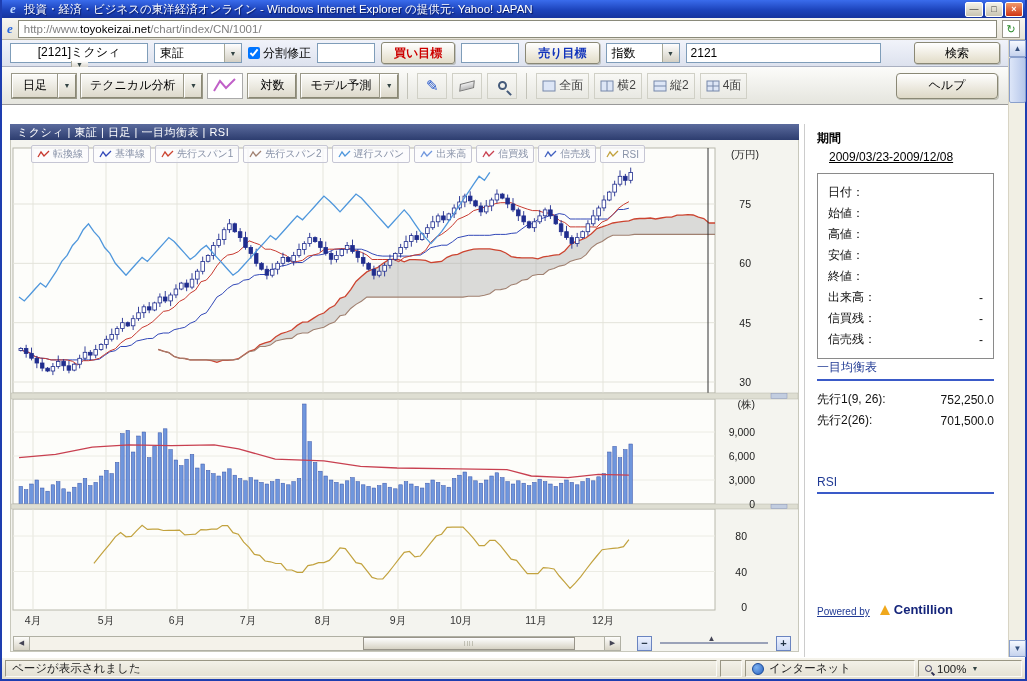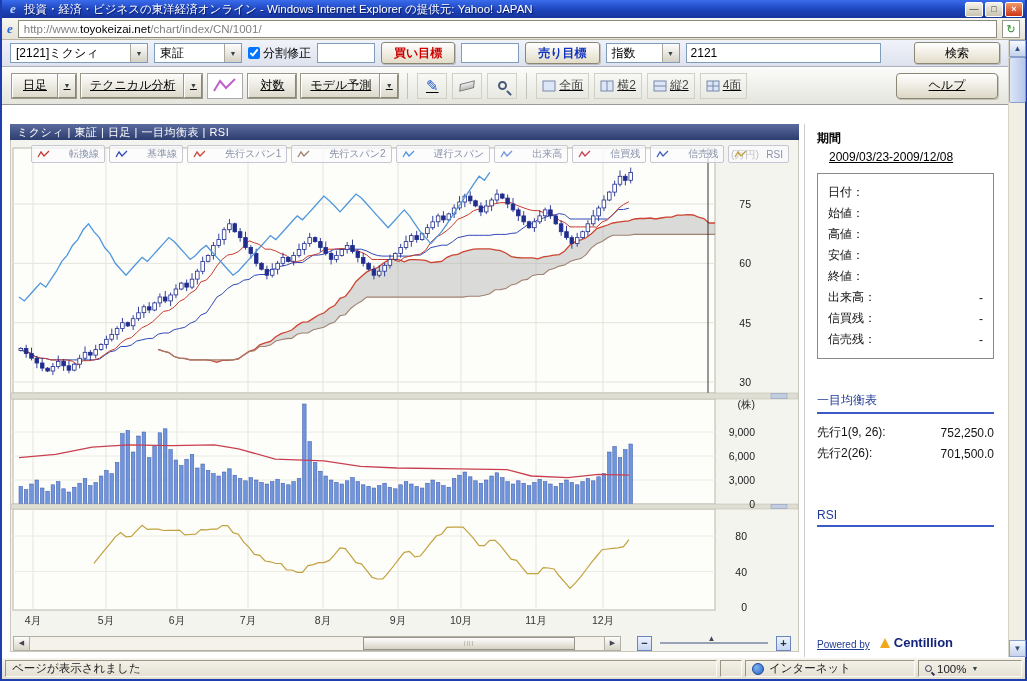--- a/index.html
+++ b/index.html
@@ -36,61 +36,61 @@
   .select .txt { padding:0 5px; white-space:nowrap; }
   .select .arr { width:17px; height:18px; background:linear-gradient(#fefefe,#d4d0c4); border-left:1px solid #a8a898; font-size:7px; display:flex; align-items:center; justify-content:center; color:#344; }
   .chk { display:inline-flex; align-items:center; gap:3px; white-space:nowrap; }
   .chk input { width:12px; height:12px; }
   .tb-input { height:20px; border:1px solid #7f9db9; font-size:12px; padding:0 4px; font-family:inherit; }
   .w55 { width:58px; } .code { flex:1; min-width:120px; }
   .btn { height:22px; background:linear-gradient(#ffffff,#e2dcc8); border:1px solid #8a8875; border-radius:3px; font-size:12px; padding:0 12px; white-space:nowrap; font-family:inherit; box-shadow:1px 1px 0 rgba(120,120,100,.35); }
   .btn.red { color:#cc0000; font-weight:bold; }
   .btn.blue { color:#1133bb; font-weight:bold; }
 
-  .toolbar2 { height:38px; background:linear-gradient(#fcfcfa,#e5e5de); border-bottom:1px solid #999; display:flex; align-items:center; gap:5px; padding:0 10px; flex:none;text-decoration:underline; }
+  .toolbar2 { height:38px; background:linear-gradient(#fcfcfa,#e5e5de); border-bottom:1px solid #999; display:flex; align-items:center; gap:5px; padding:0 10px; flex:none; }
   .combo { display:inline-flex; }
   .cbtn { height:24px; background:linear-gradient(#fbfbf8,#ddd9cb); border:1px solid; border-color:#fff #8a8875 #8a8875 #fff; outline:1px solid #9a9888; font-size:12px; padding:0 8px; white-space:nowrap; font-family:inherit; }
   .cbtn.drop { width:18px; padding:0; font-size:7px; color:#344; }
   .sep { width:1px; height:26px; background:#c2c2b8; margin:0 4px; }
   .tool-icon-btn { width:36px; height:26px; background:#fff; border:1px solid #aaa; display:flex; align-items:center; justify-content:center; }
   .flat-icon { width:30px; height:26px; background:transparent; border:1px solid #d0d0c6; display:flex; align-items:center; justify-content:center; }
   .pencil { color:#2255cc; font-size:15px; }
   .eraser-shape { width:14px; height:8px; background:linear-gradient(#eee,#bbb); border:1px solid #777; transform:skewX(-20deg) rotate(-15deg); }
   .mag { width:9px; height:9px; border:2px solid #445a7a; border-radius:50%; position:relative; }
   .mag::after { content:""; position:absolute; width:2px; height:6px; background:#445a7a; left:8px; top:7px; transform:rotate(-45deg); }
   .layout-btn { height:26px; background:transparent; border:1px solid #d0d0c6; display:flex; align-items:center; gap:3px; padding:0 5px; font-size:12px; color:#444; font-family:inherit; }
   .help-btn { margin-left:auto; width:102px; height:26px; border-radius:4px; background:linear-gradient(#ffffff,#ddd8c6); border:1px solid #8a8875; font-size:12px; font-family:inherit; box-shadow:1px 1px 0 rgba(120,120,100,.35); }
 
   
   .content { position:relative; flex:1; background:#fff; overflow:hidden; }
   .chart-wrap { position:absolute; left:8px; top:19px; width:789px; }
   .chart-header { height:16px; background:linear-gradient(#5b6b9d,#2d3d6f); color:#fff; font-size:11px; line-height:16px; padding-left:7px; letter-spacing:.5px; }
   .chart-body { position:relative; height:512px; background:#f4f4ef; border:1px solid #c8c8bc; border-top:none; }
   svg text { font-family:"Liberation Sans","DejaVu Sans",sans-serif; }
   .legend-row { position:absolute; left:20px; top:5px; display:flex; gap:4px; z-index:5; }
-  .legend-tab { display:inline-flex; align-items:center; gap:19px; padding:1px 5px; border:1px solid #c6c6d4; background:rgba(251,251,253,.72); font-size:10px; color:#8892a8; border-radius:2px; white-space:nowrap; }
+  .legend-tab { display:inline-flex; align-items:center; gap:3px; padding:1px 5px; border:1px solid #c6c6d4; background:rgba(251,251,253,.72); font-size:10px; color:#8892a8; border-radius:2px; white-space:nowrap; }
 
   .chart-scroll-row { position:absolute; left:2px; top:495px; width:782px; height:16px; display:flex; align-items:center; }
   .hscroll { width:608px; height:15px; display:flex; border:1px solid #b0b0a4; background:#f4f2ea; }
   .sbtn { width:16px; height:13px; background:linear-gradient(#fdfdfb,#d8d4c6); font-size:7px; display:flex; align-items:center; justify-content:center; color:#445; }
   .sbtn.l { border-right:1px solid #b0b0a4; } .sbtn.r { border-left:1px solid #b0b0a4; }
   .strack { flex:1; position:relative; }
   .sthumb { position:absolute; left:58%; width:37%; top:0; height:13px; background:linear-gradient(#fefefe,#d6d2c4); border:1px solid #98948a; display:flex; align-items:center; justify-content:center; font-size:6px; color:#998; letter-spacing:1px; overflow:hidden; }
   .zoomctl { display:flex; align-items:center; gap:8px; margin-left:16px; flex:1; padding-right:4px; }
   .zbtn { width:15px; height:15px; border:1px solid #6a84c0; background:linear-gradient(#eef3ff,#c8d6f2); color:#234; font-size:11px; line-height:12px; text-align:center; font-weight:bold; }
   .ztrack { flex:1; height:2px; background:#9aa2b8; position:relative; }
   .zmark { position:absolute; left:44%; top:-8px; font-size:8px; color:#445; }
 
   
   .side-panel { position:absolute; left:802px; top:19px; right:4px; bottom:0; border-left:1px solid #ccc; padding:6px 10px 0 12px; background:#fff; }
   .p-title { color:#000000; font-weight:bold; font-size:12px; }
   .p-period { color:#000; padding:3px 0 0 12px; font-size:12px;text-decoration:underline; }
   .p-box { border:1px solid #8a8a8a; margin-top:9px; padding:8px 10px; }
   .p-row { display:flex; justify-content:space-between; height:21px; align-items:center; font-size:12px; color:#111; }
-  .p-sec { margin-top:33px; }
+  .p-sec { margin-top:0; }
   .p-sec.rsi { margin-top:44px; }
   .p-sec-title { color:#203a94; font-size:12px; padding-bottom:3px; border-bottom:2px solid #3a5ac8; }
   .p-sec-rows { padding-top:8px; }
   .p-sec-empty { height:92px; }
   .p-powered { margin-top:16px; display:flex; align-items:flex-end; gap:10px; }
   .pb-text { color:#203a94; font-size:10px;text-decoration:underline; }
   .brand { display:inline-flex; align-items:center; gap:4px; color:#14247a; font-weight:bold; font-size:13px; }
   .brand-tri { width:0; height:0; border-left:5px solid transparent; border-right:5px solid transparent; border-bottom:10px solid #f0a81c; display:inline-block; }
 
   
@@ -126,21 +126,21 @@
       <span class="url-prefix">http://www.</span>
         <span class="url-domain">toyokeizai.net</span>
         <span class="url-path">/chart/index/CN/1001/</span>
     </div>
     <span class="addr-action">↻</span>
   </div>
 
   <div class="viewport">
 
     <div class="toolbar1">
-      <div class="select" style="width:138px;">
+      <div class="select" style="width:138px;flex-direction:column;">
         <span class="txt" style="flex:1;">[2121]ミクシィ</span>
         <span class="arr">▼</span>
       </div>
       <div class="select" style="width:88px;">
         <span class="txt" style="flex:1;">東証</span>
         <span class="arr">▼</span>
       </div>
       <label class="chk">
         <input type="checkbox" checked="checked" style="">
         <span>分割修正</span>

